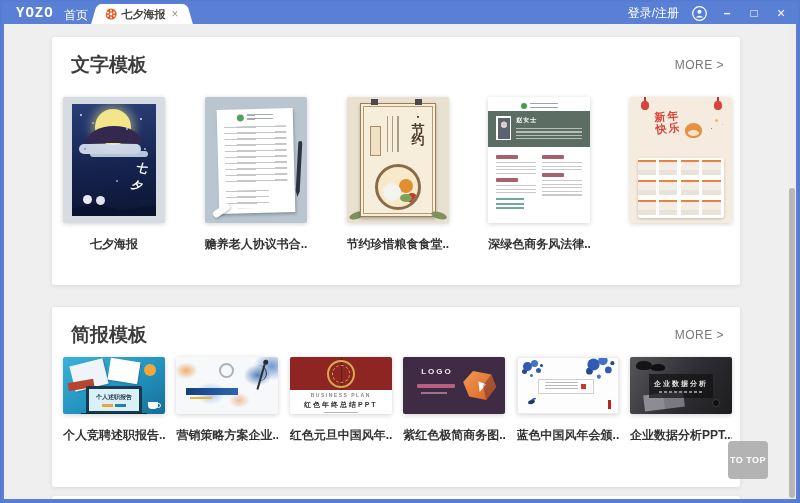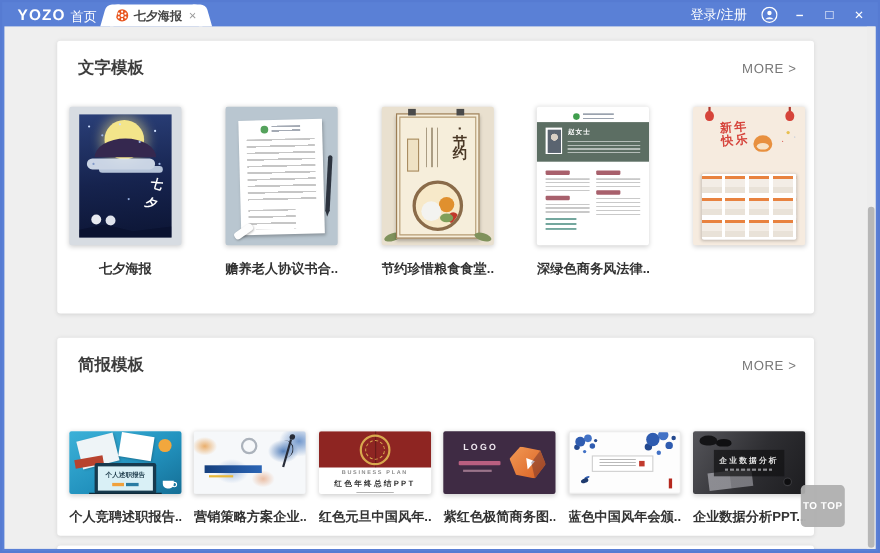--- a/index.html
+++ b/index.html
@@ -1,49 +1,49 @@
 <!DOCTYPE html>
 <html><head>
 <meta charset="utf-8">
 <style>
   html,body{margin:0;padding:0;background:#d8d8d8;}
   *{box-sizing:border-box;font-family:"Liberation Sans","DejaVu Sans",sans-serif;}
   i,b{display:block;font-style:normal;}
   .window{position:relative;width:800px;height:503px;background:#5a80d6;border:2px solid #567bd2;overflow:hidden;}
   
   .titlebar{position:absolute;top:0;left:0;right:0;height:22px;background:#5a80d6;color:#fff;}
-  .tb-logo{position:absolute;left:14px;top:3px;font-family:Liberation Sans, sans-serif;font-weight:bold;font-size:14px;letter-spacing:1px;text-align:right;}
+  .tb-logo{position:absolute;left:14px;top:3px;font-family:Liberation Mono, monospace;font-weight:bold;font-size:14px;letter-spacing:1px;text-align:right;}
   .tb-home{position:absolute;left:62px;top:5px;font-size:12px;}
   .tab{position:absolute;left:98px;top:2px;width:84px;height:20px;background:#fff;border-radius:7px 7px 0 0;display:flex;align-items:center;justify-content:center;gap:4px;}
   .tab::before,.tab::after{content:"";position:absolute;bottom:0;width:12px;height:100%;background:#fff;}
   .tab::before{left:-6px;transform:skewX(-16deg);border-radius:5px 0 0 0;}
   .tab::after{right:-6px;transform:skewX(16deg);border-radius:0 5px 0 0;}
   .tab-label{font-size:11px;color:#444;font-weight:600;}
   .tab-close{font-size:12px;color:#999;line-height:1;margin-left:2px;}
   .tb-right{position:absolute;right:10px;top:0;height:22px;display:flex;align-items:center;gap:13px;}
   .tb-login{font-size:12px;}
   .win-ic{font-size:12px;line-height:1;width:14px;text-align:center;}
   .win-min{font-weight:bold;}
   .win-close{font-size:14px;}
   
   .content{position:absolute;top:22px;left:2px;right:2px;bottom:2px;background:#efefef;overflow:hidden;}
   .card{position:absolute;left:48px;width:688px;background:#fff;border-radius:3px;box-shadow:0 1px 4px rgba(0,0,0,.10);}
   .card1{top:13px;height:248px;}
   .card2{top:283px;height:180px;}
   .card3{top:472px;height:60px;}
   .card-head{display:flex;justify-content:space-between;align-items:center;padding:15px 16px 0 19px;}
-  .sec-title{margin:0;font-size:15px;font-weight:600;color:#3d3d3d;}
+  .sec-title{margin:0;font-size:19px;font-weight:600;color:#3d3d3d;}
   .more{font-size:12px;color:#777;text-decoration:none;letter-spacing:.5px;cursor:pointer;}
   .items{position:absolute;left:11px;right:8px;display:flex;justify-content:space-between;}
   .card1 .items{top:60px;}
   .card2 .items{top:50px;}
   .item{width:102px;cursor:pointer;}
   .thumb{position:relative;overflow:hidden;border-radius:2px;box-shadow:0 1px 5px rgba(0,0,0,.18);}
   .card1 .thumb{height:126px;}
-  .card2 .thumb{height:57px;margin-top:35px;}
+  .card2 .thumb{height:57px;}
   .label{margin-top:13px;text-align:center;font-size:12px;font-weight:600;color:#333;white-space:nowrap;overflow:hidden;}
   
   .t1{background:#d7dce2;padding:7px 9px;}
   .poster{position:relative;height:100%;background:linear-gradient(175deg,#2a3f78 0%,#16234e 55%,#0c1534 100%);overflow:hidden;}
   .poster::before{content:"";position:absolute;left:23px;top:5px;width:36px;height:36px;border-radius:50%;background:#f3e58a;box-shadow:0 0 10px 4px rgba(243,229,138,.45);}
   .bridge{position:absolute;left:14px;top:22px;width:56px;height:17px;background:#35284f;border-radius:100% 100% 0 0/200% 200% 0 0;}
   .cloud{position:absolute;left:7px;top:40px;width:62px;height:10px;background:#dde7f4;border-radius:6px;opacity:.9;box-shadow:9px 5px 0 -2px #c7d5e8;}
   .stars{position:absolute;left:8px;top:10px;width:2px;height:2px;border-radius:50%;background:#cfe0ff;box-shadow:12px 8px 0 #9fb8e8,28px -2px 0 #cfe0ff,46px 14px 0 #9fb8e8,60px 4px 0 #cfe0ff,4px 34px 0 #7f98c8,64px 34px 0 #9fb8e8,36px 66px 0 #8fa8d8;}
   .qx{position:absolute;right:8px;top:56px;color:#fff;font-size:11px;letter-spacing:2px;transform:rotate(16deg);width:14px;line-height:1.6;word-break:break-all;}
   .buns{position:absolute;left:11px;bottom:12px;width:9px;height:9px;border-radius:50%;background:#e8ebf2;box-shadow:13px 1px 0 #dfe3ec;}

